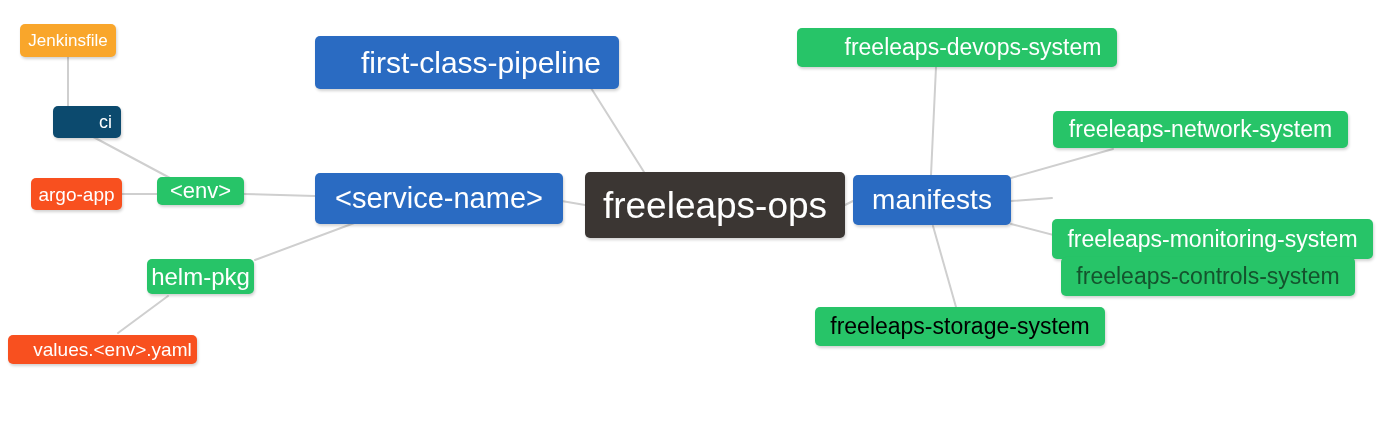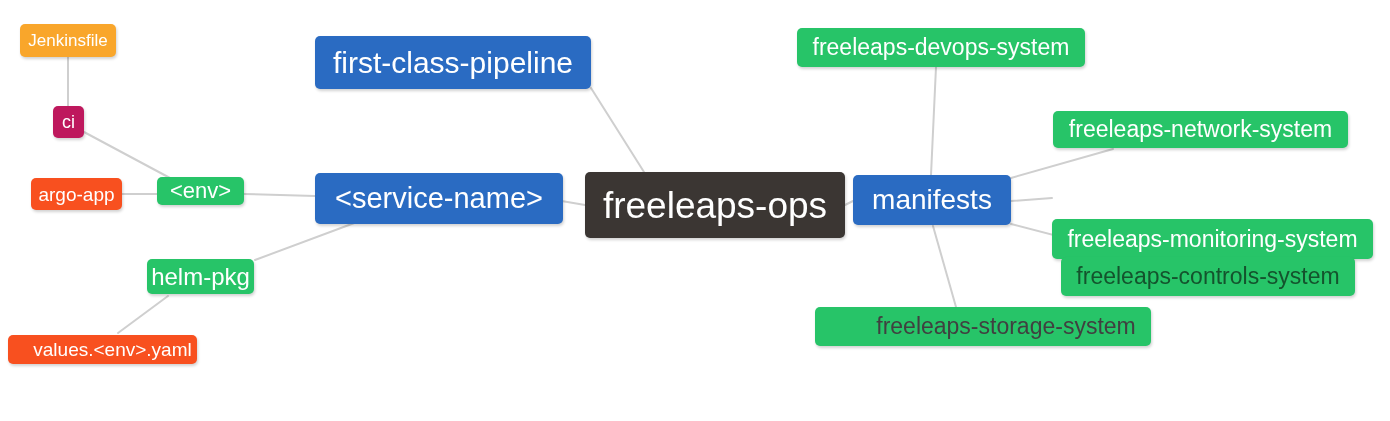--- a/index.html
+++ b/index.html
@@ -40,21 +40,21 @@
     line-height: 1;
     user-select: none;
   }
   
   .n0  { left: 20px;   top: 24px;  width: 96px;  height: 33px; font-size: 17px; }
   .n1  { left: 53px;   top: 106px; width: 31px;  height: 32px; font-size: 18px; }
   .n2  { left: 31px;   top: 178px; width: 91px;  height: 32px; font-size: 19px; }
   .n3  { left: 157px;  top: 177px; width: 87px;  height: 28px; font-size: 22px; }
   .n4  { left: 147px;  top: 259px; width: 107px; height: 35px; font-size: 24px; }
   .n5  { left: 8px;    top: 335px; width: 169px; height: 29px; font-size: 19px; padding-left: 20px; }
-  .n6  { left: 315px;  top: 36px;  width: 276px; height: 53px; font-size: 30px; }
+  .n6  { left: 315px;  top: 36px;  width: 276px; height: 53px; font-size: 30px; padding-left: 28px; }
   .n7  { left: 315px;  top: 173px; width: 248px; height: 51px; font-size: 29px; }
   .n8  { left: 585px;  top: 172px; width: 260px; height: 66px; font-size: 37px; }
   .n9  { left: 853px;  top: 175px; width: 158px; height: 50px; font-size: 28px; }
   .n10 { left: 797px;  top: 28px;  width: 288px; height: 39px; font-size: 23px; }
   .n11 { left: 1053px; top: 111px; width: 295px; height: 37px; font-size: 23px; }
   .n12 { left: 1052px; top: 183px; width: 321px; height: 40px; font-size: 23px; margin-top: 36px; }
   .n13 { left: 1061px; top: 257px; width: 294px; height: 39px; font-size: 23px; }
   .n14 { left: 815px;  top: 307px; width: 290px; height: 39px; font-size: 23px; }
 </style>
 </head>
@@ -73,28 +73,28 @@
     <line x1="550" y1="199" x2="585" y2="205" stroke="#cfcfcf"></line>
     <line x1="845" y1="205" x2="853" y2="201" stroke="#cfcfcf"></line>
     <line x1="931" y1="175" x2="936" y2="67" stroke="#cfcfcf"></line>
     <line x1="1011" y1="178" x2="1113" y2="149" stroke="#cfcfcf"></line>
     <line x1="1011" y1="201" x2="1052" y2="198" stroke="#cfcfcf"></line>
     <line x1="1011" y1="224" x2="1138" y2="257" stroke="#cfcfcf"></line>
     <line x1="933" y1="226" x2="956" y2="307" stroke="#cfcfcf"></line>
   </svg>
 
   <div class="node n0" style="background: rgb(249, 166, 43); color: rgb(255, 255, 255);">Jenkinsfile</div>
-  <div class="node n1" style="background: #be185d; color: rgb(255, 255, 255);">ci</div>
+  <div class="node n1" style="background: #0c4a6e; color: rgb(255, 255, 255); padding-left: 37px;">ci</div>
   <div class="node n2" style="background: rgb(248, 80, 31); color: rgb(255, 255, 255);">argo-app</div>
   <div class="node n3" style="background: rgb(39, 196, 104); color: rgb(255, 255, 255);">&lt;env&gt;</div>
   <div class="node n4" style="background: rgb(39, 196, 104); color: rgb(255, 255, 255);">helm-pkg</div>
   <div class="node n5" style="background: rgb(248, 80, 31); color: rgb(255, 255, 255);">values.&lt;env&gt;.yaml</div>
   <div class="node n6" style="background: rgb(42, 107, 194); color: rgb(255, 255, 255);">first-class-pipeline</div>
   <div class="node n7" style="background: rgb(42, 107, 194); color: rgb(255, 255, 255);">&lt;service-name&gt;</div>
   <div class="node n8" style="background: rgb(59, 54, 51); color: rgb(255, 255, 255);">freeleaps-ops</div>
   <div class="node n9" style="background: rgb(42, 107, 194); color: rgb(255, 255, 255);">manifests</div>
-  <div class="node n10" style="background: rgb(39, 196, 104); color: rgb(255, 255, 255);">freeleaps-devops-system</div>
+  <div class="node n10" style="background: rgb(39, 196, 104); color: rgb(255, 255, 255); padding-left: 32px;">freeleaps-devops-system</div>
   <div class="node n11" style="background: rgb(39, 196, 104); color: rgb(255, 255, 255);">freeleaps-network-system</div>
   <div class="node n12" style="background: rgb(39, 196, 104); color: rgb(255, 255, 255);">freeleaps-monitoring-system</div>
   <div class="node n13" style="background: rgb(39, 196, 104); color: #14532d;">freeleaps-controls-system</div>
-  <div class="node n14" style="background: rgb(39, 196, 104); color: #404040; padding-left: 46px;">freeleaps-storage-system</div>
+  <div class="node n14" style="background: rgb(39, 196, 104); color: #000000;">freeleaps-storage-system</div>
 
 </div>
 
 </body></html>

